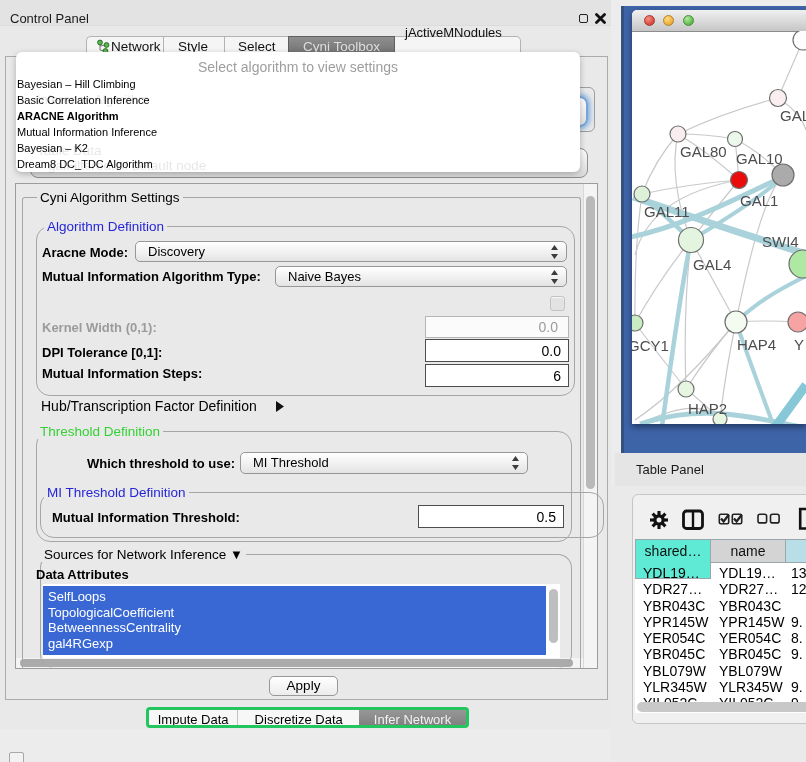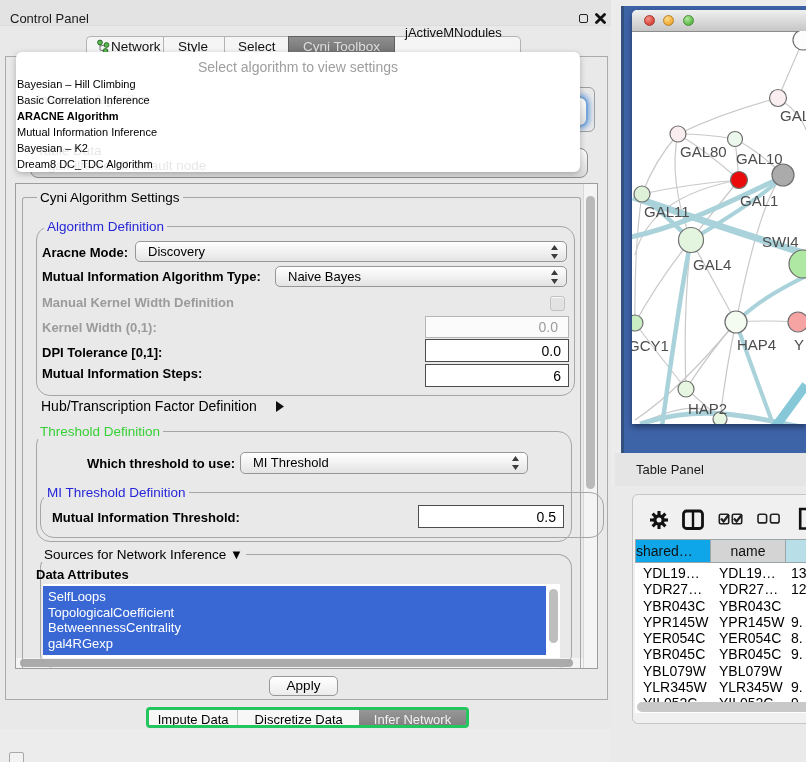--- a/index.html
+++ b/index.html
@@ -72,21 +72,20 @@
         <path d="M4.5 1 L8 6 L1 6 Z M4.5 15 L8 10 L1 10 Z" fill="#3c3c3c"></path>
       </svg>
   </div>
   <div class="lbl" style="left:42px;top:269px;">Mutual Information Algorithm Type:</div>
   <div class="combo" style="left:275px;top:266px;width:292px;">
     <span class="ctext">Naive Bayes</span>
     <svg class="arr" viewBox="0 0 9 16">
         <path d="M4.5 1 L8 6 L1 6 Z M4.5 15 L8 10 L1 10 Z" fill="#3c3c3c"></path>
       </svg>
   </div>
-  <div class="lbl" style="left:42px;top:295px;color:#9b9b9b;">Manual Kernel Width Definition</div>
   <div class="abs" style="left:550px;top:296px;width:13px;height:13px;background:#e2e2e2;border:1px solid #c2c2c2;border-radius:3px;box-shadow:inset 0 1px 1px rgba(255,255,255,.8);"></div>
   <div class="lbl" style="left:42px;top:320px;color:#9b9b9b;">Kernel Width (0,1):</div>
   <div class="tfield" style="left:425px;top:316px;width:144px;height:22px;border:1px solid #b5b5b5;color:#9c9c9c;background:#fbfbfb;padding-top:2px;padding-right:10px;">0.0</div>
   <div class="lbl" style="left:42px;top:345px;">DPI Tolerance [0,1]:</div>
   <div class="tfield" style="left:425px;top:339px;width:144px;height:23px;padding-top:3px;">0.0</div>
   <div class="lbl" style="left:42px;top:366px;">Mutual Information Steps:</div>
   <div class="tfield" style="left:425px;top:364px;width:144px;height:23px;padding-top:3px;">6</div>
 
   <div class="abs" style="left:41px;top:398px;font-size:14px;color:#000;">Hub/Transcription Factor Definition</div>
   <svg class="abs" style="left:274px;top:400px;" width="12" height="13" viewBox="0 0 12 13">
@@ -257,21 +256,21 @@
       </g>
     </svg>
 
     <svg style="position:absolute;left:165px;top:12px;" width="20" height="24" viewBox="0 0 20 24">
       <path d="M2.2 2 L9.5 2 L14 6.5 L14 21.5 L2.2 21.5 Z" fill="none" stroke="#111" stroke-width="2.6"></path>
       <path d="M9.5 2 L9.5 6.5 L14 6.5" fill="none" stroke="#111" stroke-width="1.6"></path>
     </svg>
 
     <div style="position:absolute;left:2px;top:44px;width:178px;height:174px;background:#fff;"></div>
 
-    <div style="position:absolute;left:2px;top:44px;width:76px;height:24px;background:#0ea5e9;border:1px solid #9aa6aa;box-sizing:border-box;text-align:left;font-size:14px;line-height:22px;color:#111;">shared…</div>
+    <div style="position:absolute;left:2px;top:44px;width:76px;height:40px;background:#5eead4;border:1px solid #9aa6aa;box-sizing:border-box;text-align:center;font-size:14px;line-height:22px;color:#111;">shared…</div>
     <div style="position:absolute;left:77px;top:44px;width:76px;height:24px;background:#d4d4d4;border:1px solid #9aa6aa;box-sizing:border-box;text-align:center;font-size:14px;line-height:22px;color:#111;">name</div>
     <div style="position:absolute;left:152px;top:44px;width:28px;height:24px;background:#b8dee8;border:1px solid #9aa6aa;box-sizing:border-box;"></div>
 
     <div style="position:absolute;left:10px;top:70px;width:70px;font-size:14px;line-height:16.3px;color:#000;">YDL19…<br>YDR27…<br>YBR043C<br>YPR145W<br>YER054C<br>YBR045C<br>YBL079W<br>YLR345W<br>YIL052C</div>
     <div style="position:absolute;left:86px;top:70px;width:70px;font-size:14px;line-height:16.3px;color:#000;">YDL19…<br>YDR27…<br>YBR043C<br>YPR145W<br>YER054C<br>YBR045C<br>YBL079W<br>YLR345W<br>YIL052C</div>
     <div style="position:absolute;left:158px;top:70px;width:24px;font-size:14px;line-height:16.3px;color:#000;">13<br>12<br>&nbsp;<br>9.<br>8.<br>9.<br>&nbsp;<br>9.<br>9.</div>
 
     <div style="position:absolute;left:4px;top:207px;width:174px;height:10px;background:#c8c8c8;border-radius:5px;"></div>
   </div>
 

